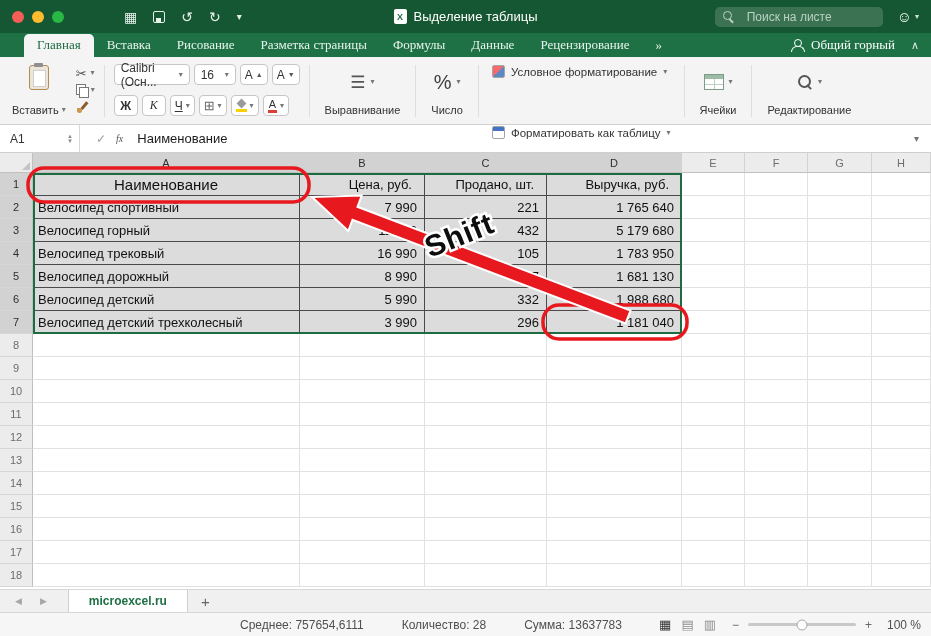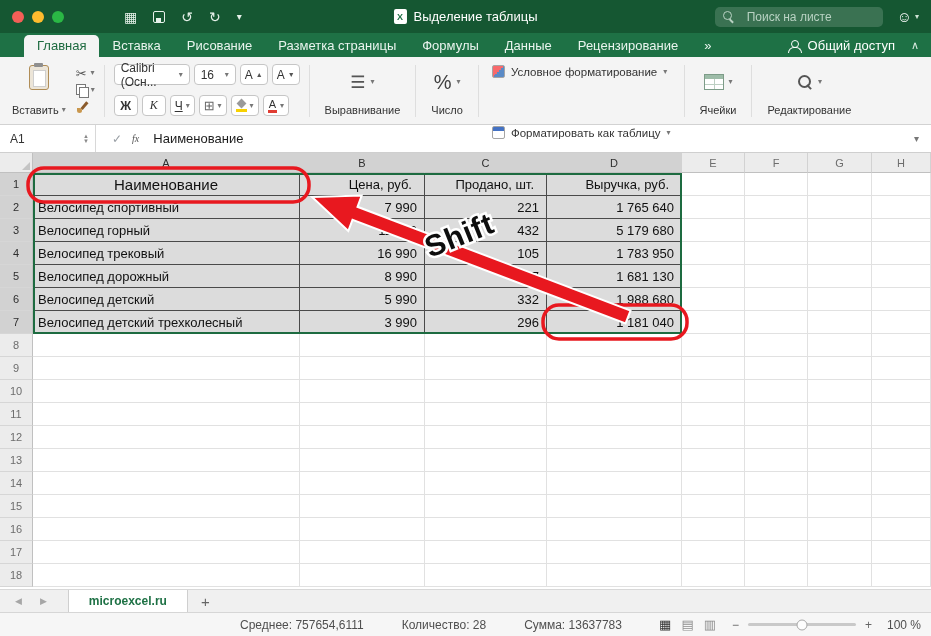--- a/index.html
+++ b/index.html
@@ -20,21 +20,21 @@
   .doc-ic::after { content:"X"; color:#1e7145; font-size:9px; font-weight:bold; }
   .search-box { margin-left:auto; width:168px; height:20px; background:rgba(255,255,255,0.16); border-radius:5px; display:flex; align-items:center; gap:12px; padding:0 8px; color:#b9d2c3; font-size:12px; }
   .magnifier { position:relative; width:12px; height:12px; flex:0 0 auto; }
   .magnifier::before { content:""; position:absolute; width:7px; height:7px; border:1.5px solid currentColor; border-radius:50%; left:0; top:0; }
   .magnifier::after { content:""; position:absolute; width:5px; height:1.5px; background:currentColor; transform:rotate(45deg); left:6px; top:9px; }
   .smiley { display:flex; align-items:center; gap:3px; color:#fff; font-size:15px; margin-left:14px; }
   .dd { font-size:8px; color:#777; line-height:1; }
   .smiley .dd { color:#cfe3d6; }
 
   
-  .tabrow { height:24px; background:#1e7145; display:flex; align-items:flex-end; padding:0 12px 0 24px; }
+  .tabrow { height:24px; background:#1e7145; display:flex; align-items:flex-end; padding:0 12px 0 24px;font-family:Liberation Serif, serif; }
   .tabs-box { display:flex; align-items:flex-end; }
   .tab { color:#e9f4ee; font-size:13px; padding:3px 13px 4px; white-space:nowrap; }
   .tab.active { background:#f4f4f4; color:#1c6a3f; border-radius:5px 5px 0 0; }
   .share { margin-left:auto; display:flex; align-items:center; gap:7px; color:#fff; font-size:13px; padding-bottom:4px; }
   .person-ic { position:relative; width:13px; height:12px; }
   .person-ic::before { content:""; position:absolute; left:3px; top:0; width:6px; height:6px; border:1.3px solid #fff; border-radius:50%; }
   .person-ic::after { content:""; position:absolute; left:0; bottom:-1px; width:12px; height:5px; border:1.3px solid #fff; border-bottom:none; border-radius:6px 6px 0 0; }
   .collapse { color:#dcebe2; font-size:11px; margin-left:16px; padding-bottom:5px; }
 
   
@@ -87,21 +87,21 @@
   .cells-ic { width:20px; height:16px; border:1px solid #7d9c88; background:
     linear-gradient(#9dbca8 0 4px, transparent 4px),
     linear-gradient(90deg, transparent 9px, #bccfc2 9px 10px, transparent 10px),
     linear-gradient(transparent 9px, #bccfc2 9px 10px, transparent 10px), #fff; }
   .mag-ic { position:relative; width:16px; height:16px; color:#555; }
   .mag-ic::before { content:""; position:absolute; width:9px; height:9px; border:2px solid currentColor; border-radius:50%; left:1px; top:1px; }
   .mag-ic::after { content:""; position:absolute; width:6px; height:2px; background:currentColor; transform:rotate(45deg); left:9px; top:12px; }
 
   
   .formulabar { height:28px; background:#fff; border-bottom:1px solid #cfcfcf; display:flex; align-items:center; }
-  .namebox { width:96px; height:100%; display:flex; align-items:center; justify-content:space-between; padding:0 6px 0 10px; font-size:12px; color:#333; border-right:1px solid #d8d8d8; }
+  .namebox { width:80px; height:100%; display:flex; align-items:center; justify-content:space-between; padding:0 6px 0 10px; font-size:12px; color:#333; border-right:1px solid #d8d8d8; }
   .stepper { display:flex; flex-direction:column; font-size:6px; color:#8a8a8a; line-height:5px; text-align:center; }
   .fb-check { color:#9aa0a6; font-size:12px; margin:0 10px 0 16px; }
   .fb-fx { font-style:italic; font-family:"Liberation Serif", serif; color:#555; font-size:10px; margin-right:14px; }
   .fb-value { font-size:13px; color:#1c1c1c; }
   .fb-dd { margin-left:auto; color:#777; font-size:10px; padding-right:12px; }
 
   
   .grid-area { position:relative; height:436px; background:#fff; overflow:hidden; }
   .grid { display:grid; }
   .corner { background:#ececec; border-right:1px solid #c0c0c0; border-bottom:1px solid #c0c0c0; position:relative; }
@@ -174,21 +174,21 @@
       <div class="tab">Вставка</div>
       <div class="tab">Рисование</div>
       <div class="tab">Разметка страницы</div>
       <div class="tab">Формулы</div>
       <div class="tab">Данные</div>
       <div class="tab">Рецензирование</div>
     </div>
   <div class="tab">»</div>
   <div class="share">
     <span class="person-ic"></span>
-    <span>Общий доступ</span>
+    <span>Общий горный</span>
   </div>
   <div class="collapse">∧</div>
 </div>
 
 <div class="ribbon">
 
   <div class="rgroup paste-group">
     <div class="paste-big">
       <div class="clipboard-ic"></div>
       <div class="paste-label">

